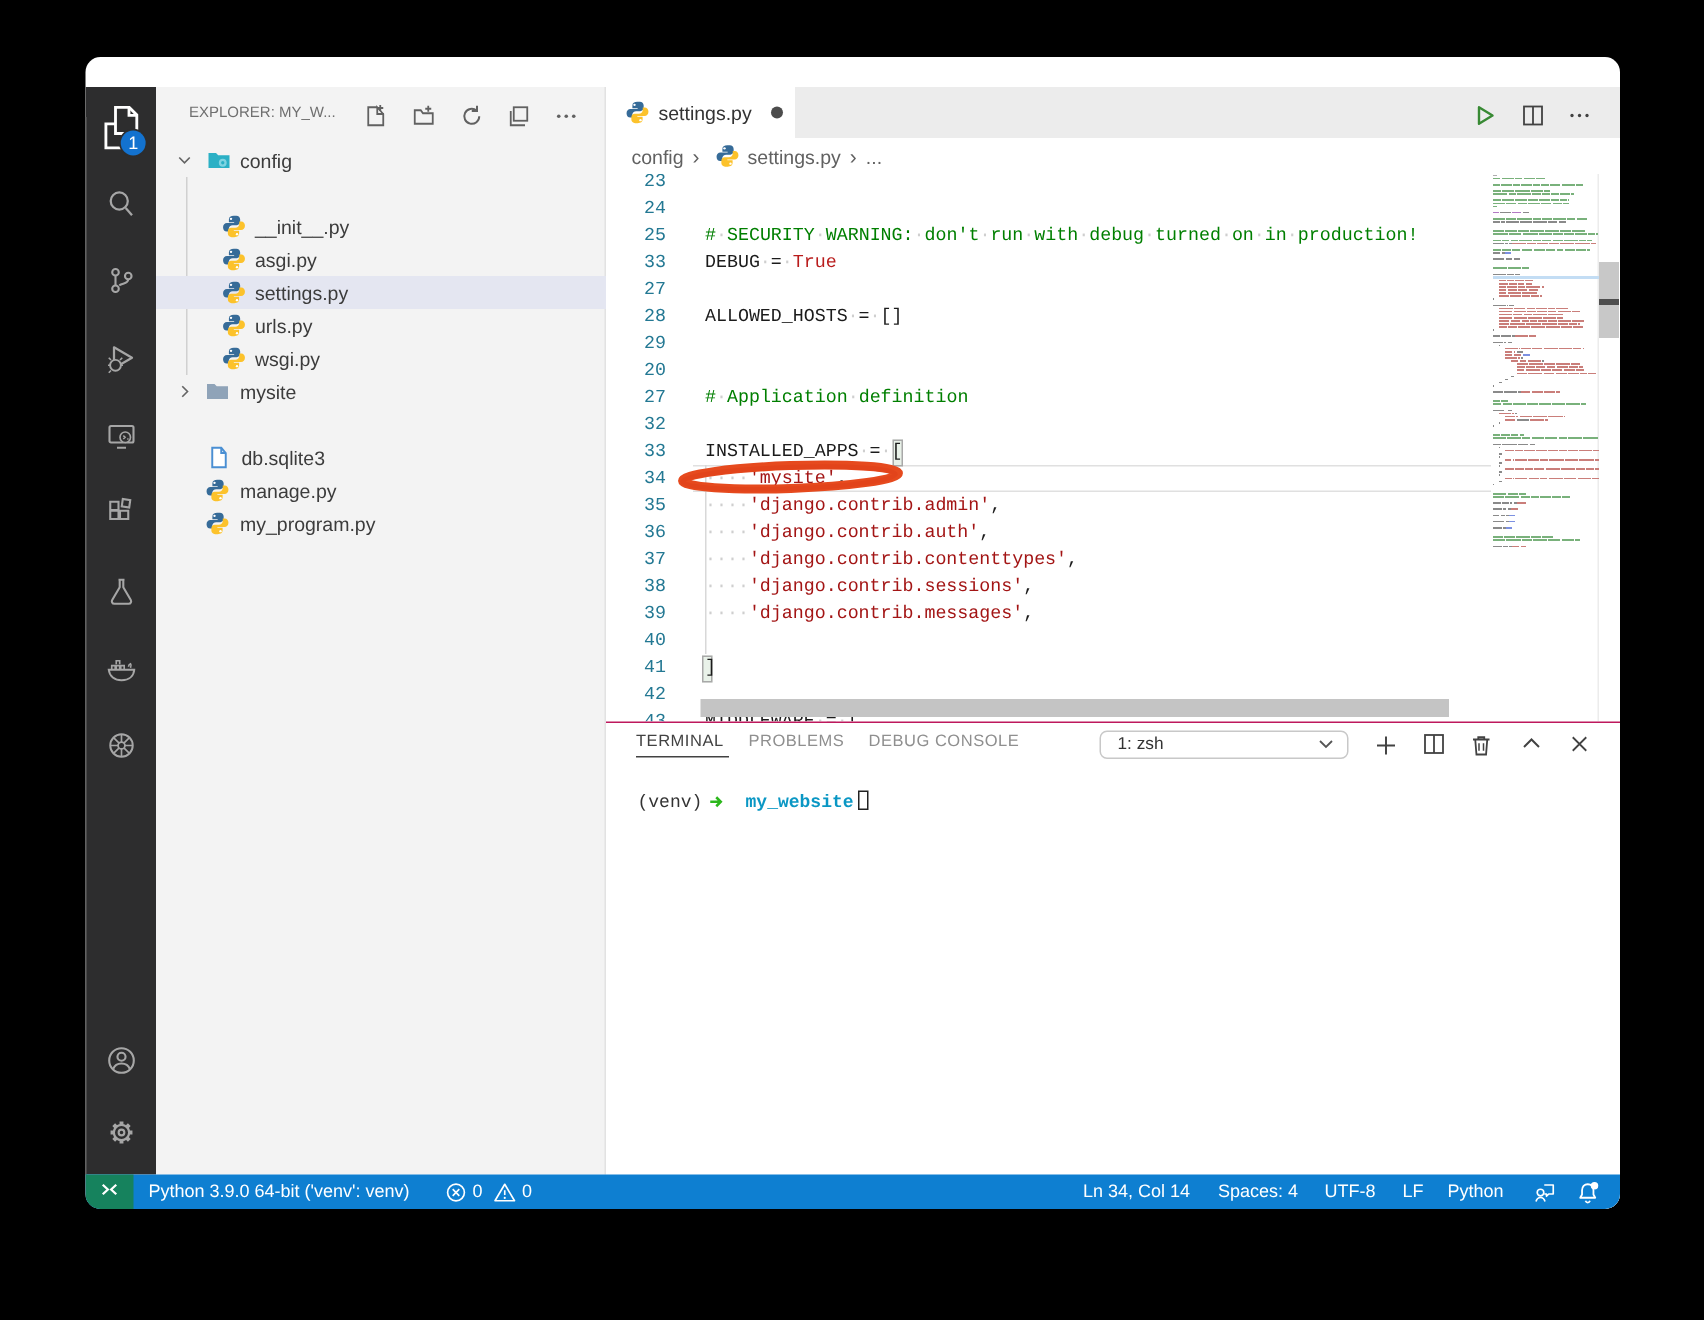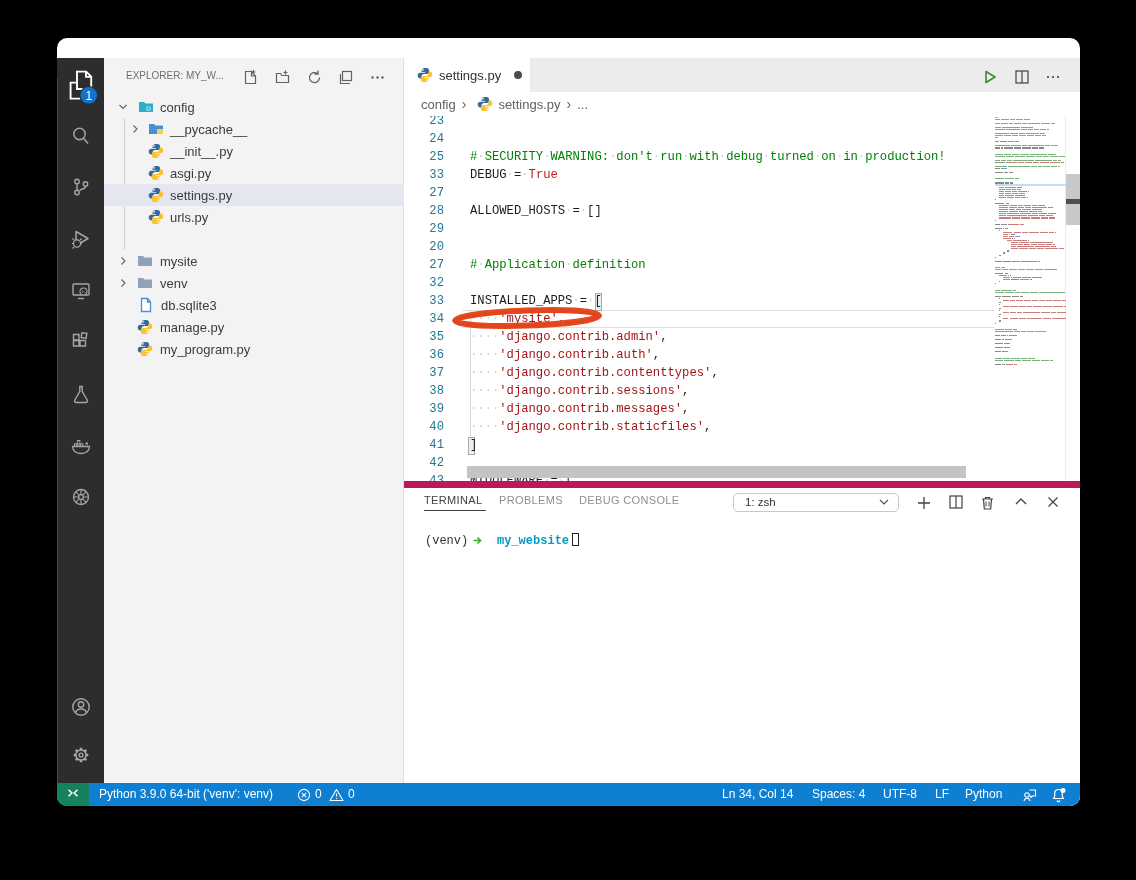--- a/index.html
+++ b/index.html
@@ -23,21 +23,21 @@
 #tab1{left:347px;top:20px;width:126px;height:34px;background:#fff;display:flex;align-items:center}
 #tabname{font-size:13px;color:#333;margin-left:6px}
 #moddot{width:8px;height:8px;border-radius:50%;background:#4c4c4c;margin-left:13px}
 #crumbs{left:347px;top:54px;width:676px;height:24px;background:#fff;display:flex;align-items:center;font-size:13px;color:#616161}
 
 #editor{left:347px;top:78px;width:676px;height:365px;background:#fff;overflow:hidden}
 .cl{position:absolute;height:18px;line-height:18px;font-family:"Liberation Mono",monospace;font-size:12.2px;white-space:pre;color:#1b1b1b}
 .num{position:absolute;height:18px;line-height:18px;font-family:"Liberation Mono",monospace;font-size:12.2px;color:#237893;width:40px;text-align:right}
 .s{color:#a31515}.c{color:#007f00}.k{color:#b91c1c}.w{color:#cfcfcf}
 
-#panel{left:347px;top:443px;width:676px;height:376px;background:#fff;border-top:7px solid #be185d}
+#panel{left:347px;top:443px;width:676px;height:376px;background:#fff;border-top:1px solid #be185d}
 .ptab{position:absolute;top:6px;font-size:11px;letter-spacing:.35px;color:#8f8f8f}
 .term{position:absolute;font-family:"Liberation Mono",monospace;font-size:12px;white-space:pre;color:#333}
 
 #status{left:0;top:745px;width:1023px;height:23px;background:#0e7fd1;color:#fff;font-size:12px}
 #remote{left:0;top:0;width:32px;height:23px;background:#16825d}
 .sitem{position:absolute;top:4px;white-space:pre}
 svg{display:block}
 </style></head><body>
 <svg width="0" height="0" style="position:absolute">
 <defs>
@@ -167,48 +167,40 @@
         </svg>
       </div>
   <div class="abs" style="left:20px;top:60px;width:1px;height:132px;background:#d0d0d0"></div>
   <div class="abs row" style="top:38px"><svg class="abs" style="left:14px;top:6px" width="10" height="10" viewBox="0 0 10 10" fill="none">
           <path d="M1.5 3l3.5 3.5L8.5 3" stroke="#646464" stroke-width="1.1"></path>
         </svg><span class="abs" style="left:34px;top:3px"><svg width="16" height="16" viewBox="0 0 16 16" fill="none" style="overflow:visible">
             <path fill="#2bb0c5" d="M1 3h5l1.5 1.5H15V13H1z"></path>
             <circle cx="10.5" cy="9.5" r="2.6" fill="#7fd4e2"></circle>
             <circle cx="10.5" cy="9.5" r="1.1" fill="#2bb0c5"></circle>
           </svg></span><span class="abs" style="left:56px">config</span></div>
-<div class="abs row" style="top:60px"><svg class="abs" style="left:26px;top:6px" width="10" height="10" viewBox="0 0 10 10" fill="none">
-          <path d="M3.5 1.5L7 5 3.5 8.5" stroke="#646464" stroke-width="1.1"></path>
-        </svg><span class="abs" style="left:44px;top:3px"><svg width="16" height="16" viewBox="0 0 16 16" fill="none" style="overflow:visible">
-            <path fill="#4a8fd3" d="M1 3h5l1.5 1.5H15V13H1z"></path>
-            <path fill="#f6d049" d="M9 8h6v5H9z"></path>
-          </svg></span><span class="abs" style="left:66px">__pycache__</span></div>
 <div class="abs row" style="top:82px"><span class="abs" style="left:44px;top:3px"><svg width="16" height="16">
             <use href="#pylogo"></use>
           </svg></span><span class="abs" style="left:66px">__init__.py</span></div>
 <div class="abs row" style="top:104px"><span class="abs" style="left:44px;top:3px"><svg width="16" height="16">
             <use href="#pylogo"></use>
           </svg></span><span class="abs" style="left:66px">asgi.py</span></div>
 <div class="abs row sel" style="top:126px"><span class="abs" style="left:44px;top:3px"><svg width="16" height="16">
             <use href="#pylogo"></use>
           </svg></span><span class="abs" style="left:66px">settings.py</span></div>
 <div class="abs row" style="top:148px"><span class="abs" style="left:44px;top:3px"><svg width="16" height="16">
             <use href="#pylogo"></use>
           </svg></span><span class="abs" style="left:66px">urls.py</span></div>
+<div class="abs row" style="top:170px"><span class="abs" style="left:44px;top:3px"><svg width="16" height="16">
+            <use href="#pylogo"></use>
+          </svg></span><span class="abs" style="left:66px">wsgi.py</span></div>
 <div class="abs row" style="top:192px"><svg class="abs" style="left:14px;top:6px" width="10" height="10" viewBox="0 0 10 10" fill="none">
           <path d="M3.5 1.5L7 5 3.5 8.5" stroke="#646464" stroke-width="1.1"></path>
         </svg><span class="abs" style="left:33px;top:3px"><svg width="16" height="16" viewBox="0 0 16 16" fill="none" style="overflow:visible">
             <path fill="#8fa3b8" d="M1 3h5l1.5 1.5H15V13H1z"></path>
           </svg></span><span class="abs" style="left:56px">mysite</span></div>
-<div class="abs row" style="top:214px"><svg class="abs" style="left:14px;top:6px" width="10" height="10" viewBox="0 0 10 10" fill="none">
-          <path d="M3.5 1.5L7 5 3.5 8.5" stroke="#646464" stroke-width="1.1"></path>
-        </svg><span class="abs" style="left:33px;top:3px"><svg width="16" height="16" viewBox="0 0 16 16" fill="none" style="overflow:visible">
-            <path fill="#8fa3b8" d="M1 3h5l1.5 1.5H15V13H1z"></path>
-          </svg></span><span class="abs" style="left:56px">venv</span></div>
 <div class="abs row" style="top:236px"><span class="abs" style="left:34px;top:3px"><svg width="16" height="16" viewBox="0 0 16 16" fill="none" style="overflow:visible">
             <path d="M3.5 1.5h6L12.5 5v9.5h-9z" stroke="#4a8fd3" stroke-width="1.3" fill="#fff"></path>
             <path d="M9.5 1.5V5h3" stroke="#4a8fd3" stroke-width="1.3" fill="none"></path>
           </svg></span><span class="abs" style="left:57px">db.sqlite3</span></div>
 <div class="abs row" style="top:258px"><span class="abs" style="left:33px;top:3px"><svg width="16" height="16">
             <use href="#pylogo"></use>
           </svg></span><span class="abs" style="left:56px">manage.py</span></div>
 <div class="abs row" style="top:280px"><span class="abs" style="left:33px;top:3px"><svg width="16" height="16">
             <use href="#pylogo"></use>
           </svg></span><span class="abs" style="left:56px">my_program.py</span></div>
@@ -280,21 +272,20 @@
 <div class="cl" style="left:66px;top:212px"><span class="w">····</span><span class="s">'django.contrib.admin'</span>,</div>
 <div class="num" style="left:0;top:230px">36</div>
 <div class="cl" style="left:66px;top:230px"><span class="w">····</span><span class="s">'django.contrib.auth'</span>,</div>
 <div class="num" style="left:0;top:248px">37</div>
 <div class="cl" style="left:66px;top:248px"><span class="w">····</span><span class="s">'django.contrib.contenttypes'</span>,</div>
 <div class="num" style="left:0;top:266px">38</div>
 <div class="cl" style="left:66px;top:266px"><span class="w">····</span><span class="s">'django.contrib.sessions'</span>,</div>
 <div class="num" style="left:0;top:284px">39</div>
 <div class="cl" style="left:66px;top:284px"><span class="w">····</span><span class="s">'django.contrib.messages'</span>,</div>
 <div class="num" style="left:0;top:302px">40</div>
-<div class="cl" style="left:66px;top:302px"><span class="w">····</span><span class="s">'django.contrib.staticfiles'</span>,</div>
 <div class="num" style="left:0;top:320px">41</div>
 <div class="cl" style="left:66px;top:320px"><span class="bm">]</span></div>
 <div class="num" style="left:0;top:338px">42</div>
 <div class="num" style="left:0;top:356px">43</div>
 <div class="cl" style="left:66px;top:356px">MIDDLEWARE<span class="w">·</span>=<span class="w">·</span>[</div>
 <svg class="abs" style="left:32.5px;top:164.7px" width="180" height="75" viewBox="0 0 180 75">
         <g transform="rotate(-2 90 37)">
           <ellipse cx="90" cy="37" rx="72" ry="7.6" stroke="#e64a1e" stroke-width="6" fill="none"></ellipse>
           <ellipse cx="89" cy="37.6" rx="71" ry="7.2" stroke="#e2441b" stroke-width="3" fill="none"></ellipse>
         </g>

